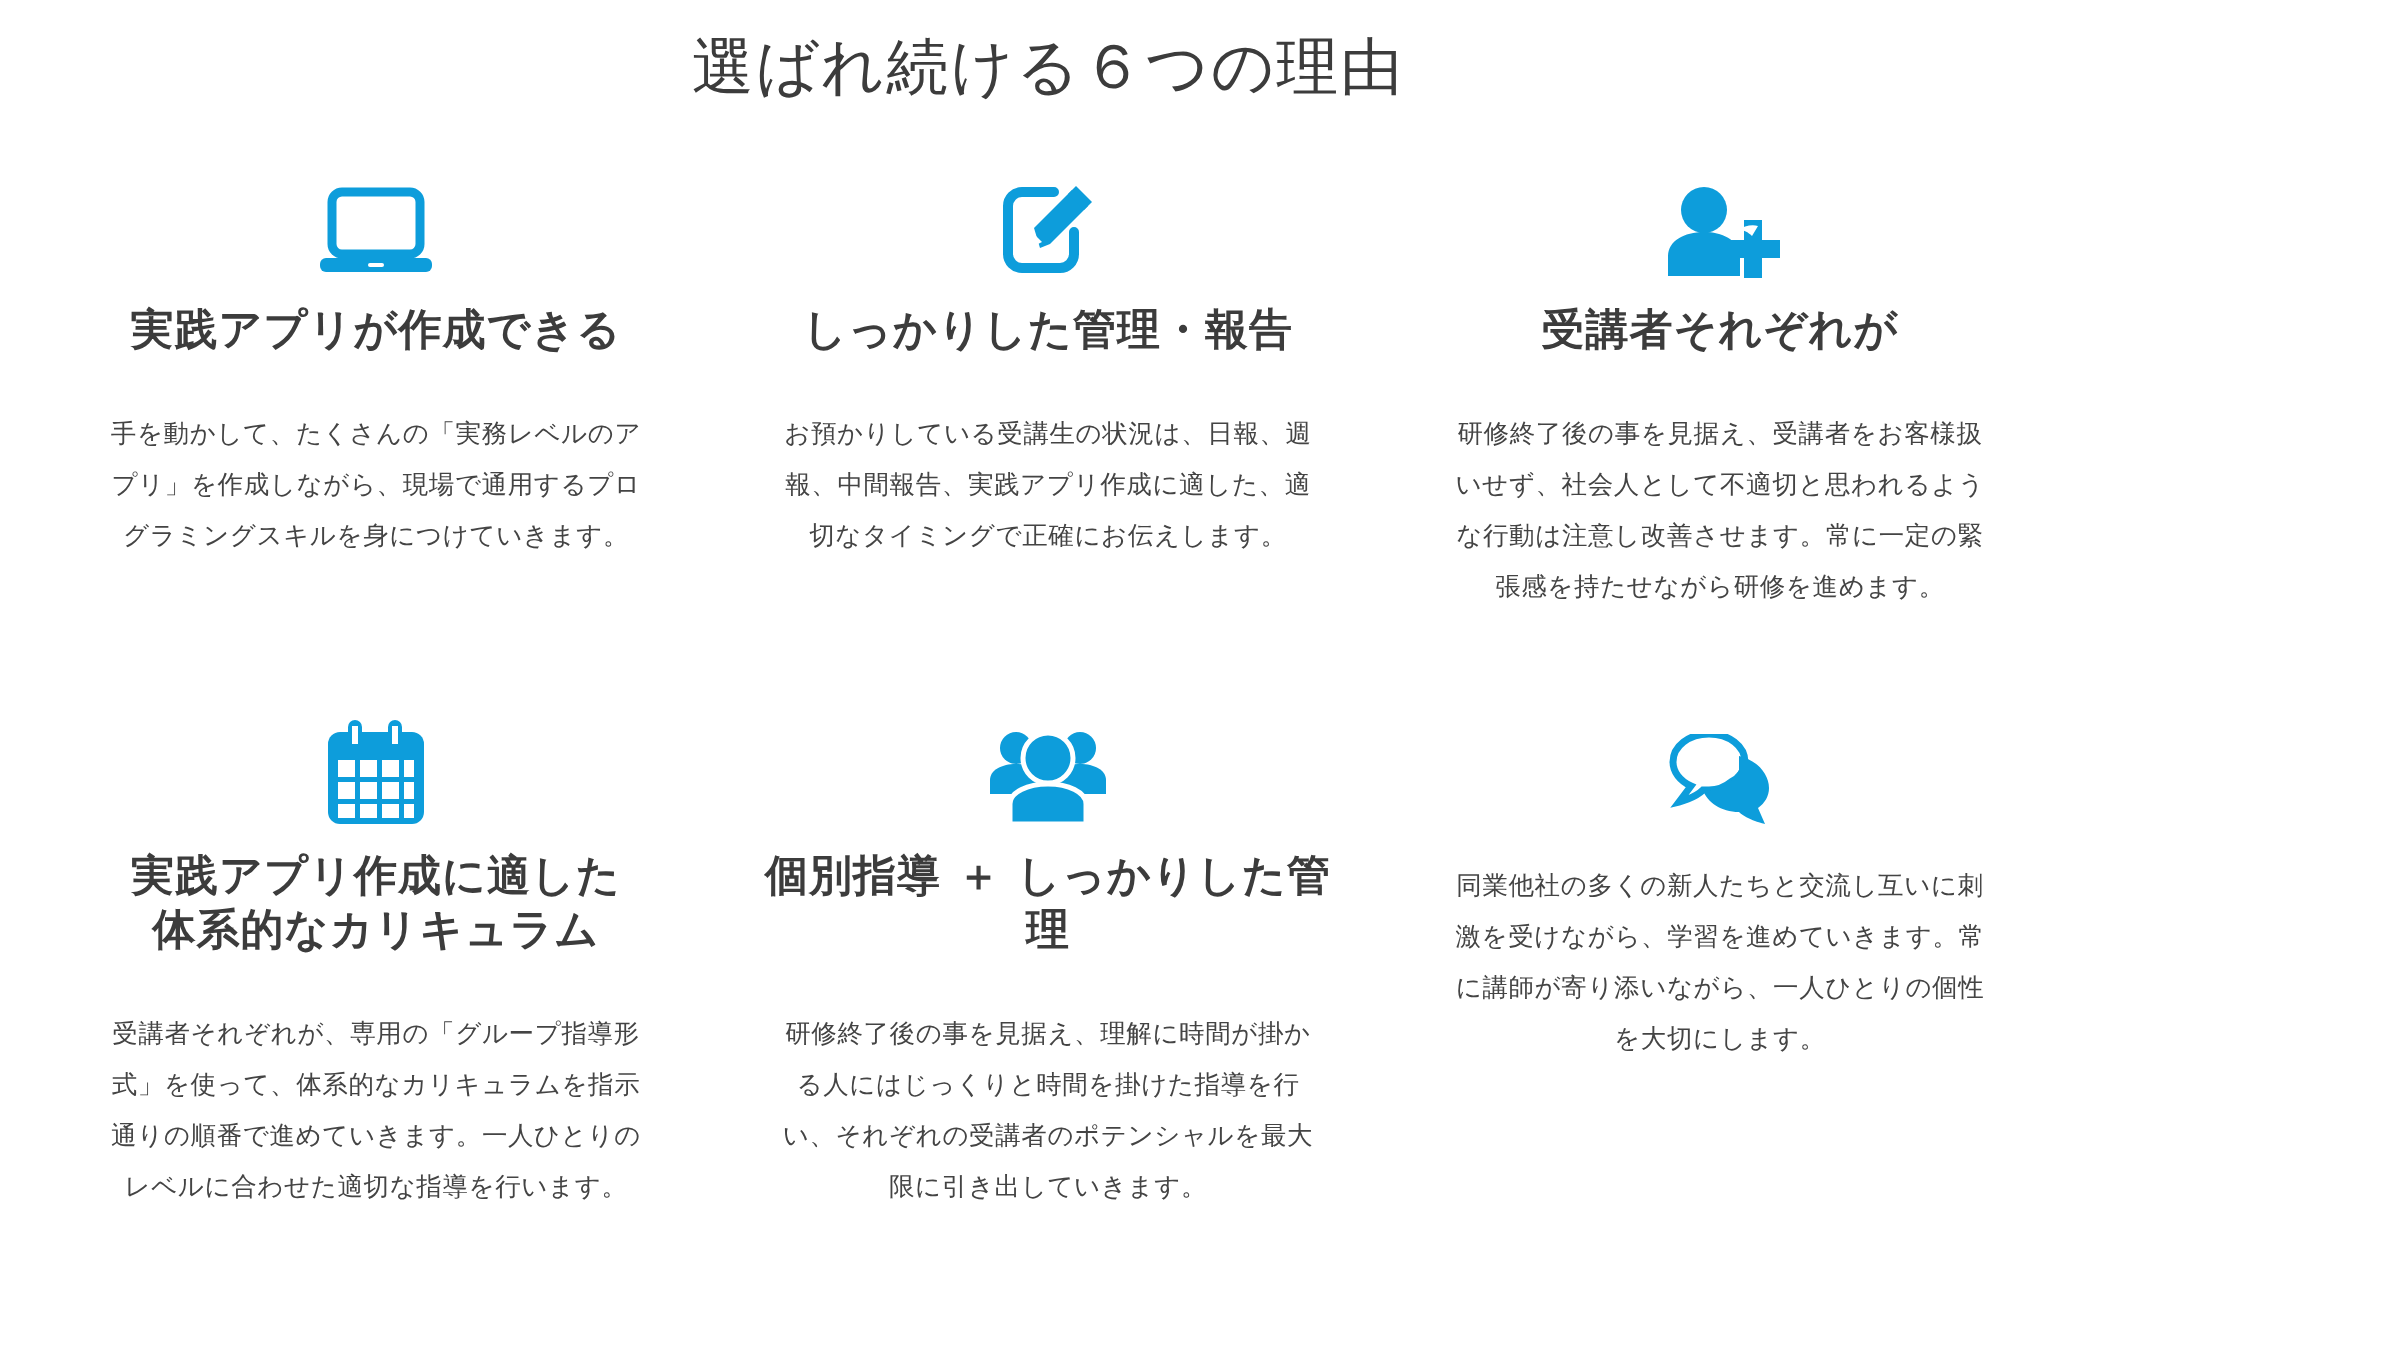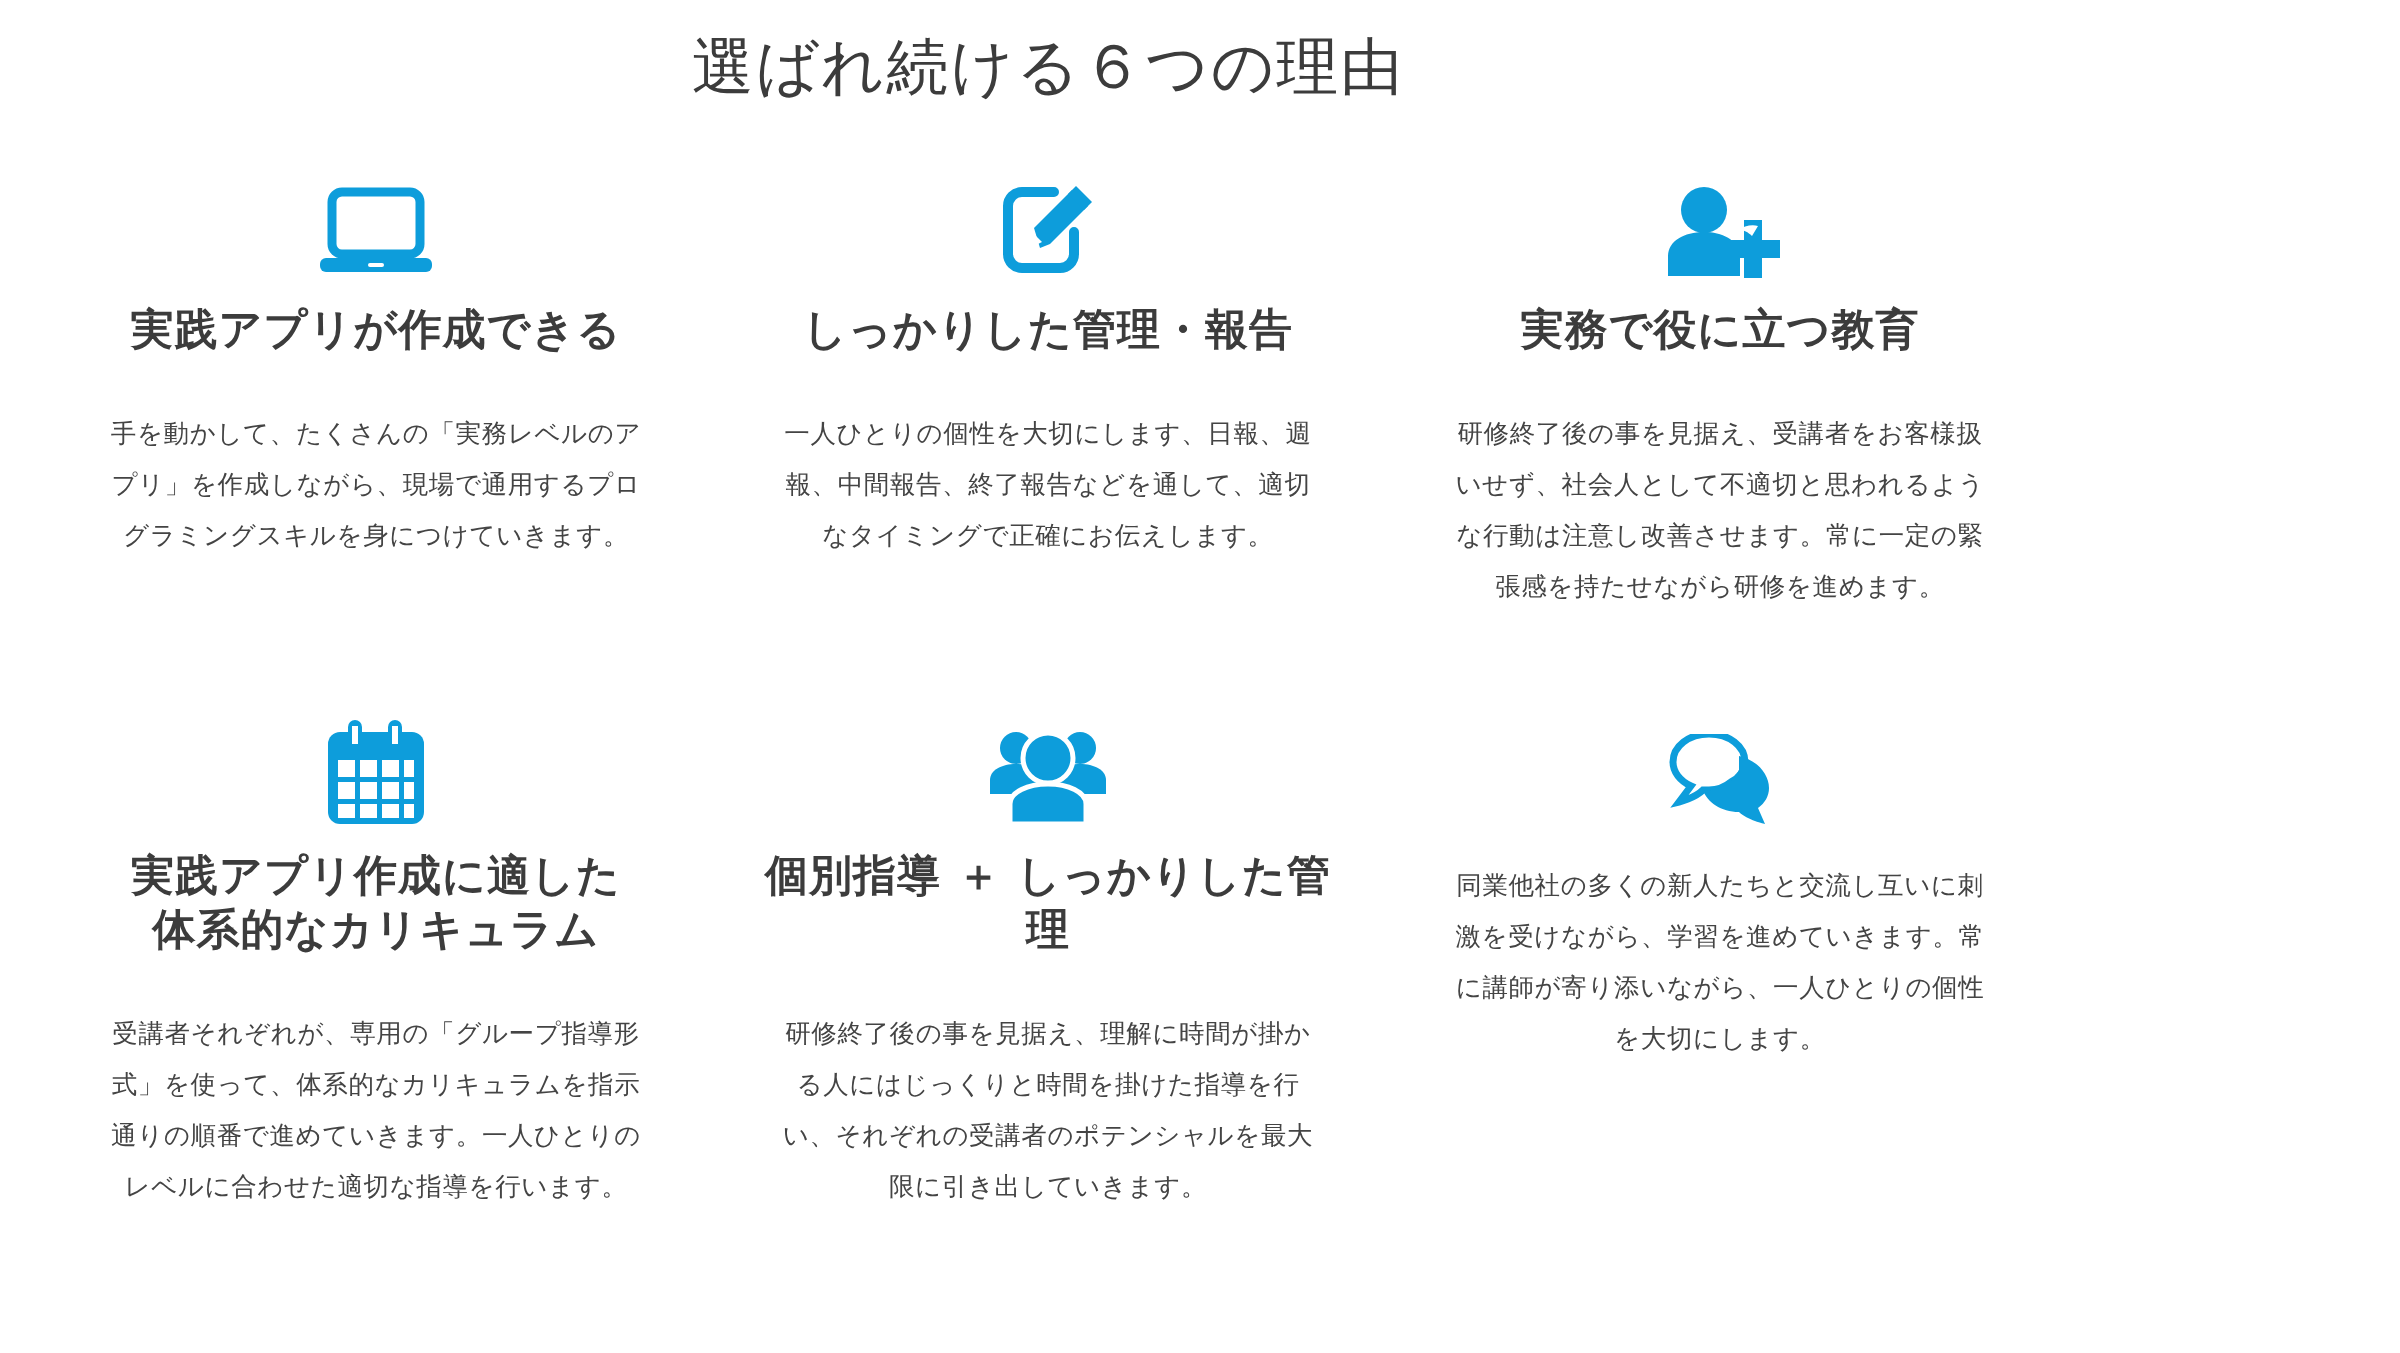--- a/index.html
+++ b/index.html
@@ -109,33 +109,33 @@
     <div class="card row1">
       <div class="card-icon">
         <svg width="104" height="104" viewBox="0 0 104 104" aria-hidden="true">
           <path d="M78 56 V78 a14 14 0 0 1 -14 14 H26 A14 14 0 0 1 12 78 V30 A14 14 0 0 1 26 16 H58" fill="none" stroke="#0d9ddb" stroke-width="10" stroke-linecap="round"></path>
           <path d="M44 72 L38 52 L76 14 L92 30 L54 68 Z" fill="#0d9ddb"></path>
           <path d="M80 10 L96 26 L88 34 L72 18 Z" fill="#0d9ddb"></path>
           <path d="M40 60 L46 66 L38 70 Z" fill="#ffffff"></path>
         </svg>
       </div>
       <div class="card-title">しっかりした管理・報告</div>
-      <p class="card-body">一人ひとりの個性を大切にします、日報、週報、中間報告、終了報告などを通して、適切なタイミングで正確にお伝えします。</p>
+      <p class="card-body">お預かりしている受講生の状況は、日報、週報、中間報告、実践アプリ作成に適した、適切なタイミングで正確にお伝えします。</p>
     </div>
 
     <div class="card row1">
       <div class="card-icon">
         <svg width="120" height="96" viewBox="0 0 120 96" aria-hidden="true">
           <circle cx="44" cy="26" r="23" fill="#0d9ddb"></circle>
           <path d="M8 92 V72 C8 57 24 48 44 48 C62 48 78 56 80 70 L80 92 Z" fill="#0d9ddb"></path>
           <path d="M84 36 h18 v20 h20 v18 h-20 v20 h-18 v-20 h-20 v-18 h20 z" fill="#0d9ddb"></path>
           <path d="M78 46 C84 42 92 40 98 42 L92 52 C88 48 84 46 78 46 Z" fill="#ffffff"></path>
         </svg>
       </div>
-      <div class="card-title">実務で役に立つ教育</div>
+      <div class="card-title">受講者それぞれが</div>
       <p class="card-body">研修終了後の事を見据え、受講者をお客様扱いせず、社会人として不適切と思われるような行動は注意し改善させます。常に一定の緊張感を持たせながら研修を進めます。</p>
     </div>
 
     <div class="card row2">
       <div class="card-icon">
         <svg width="104" height="108" viewBox="0 0 104 108" aria-hidden="true">
           <rect x="24" y="2" width="14" height="28" rx="7" ry="7" fill="#0d9ddb"></rect>
           <rect x="64" y="2" width="14" height="28" rx="7" ry="7" fill="#0d9ddb"></rect>
           <rect x="4" y="14" width="96" height="92" rx="12" ry="12" fill="#0d9ddb"></rect>
           <rect x="28" y="8" width="6" height="18" fill="#ffffff"></rect>

